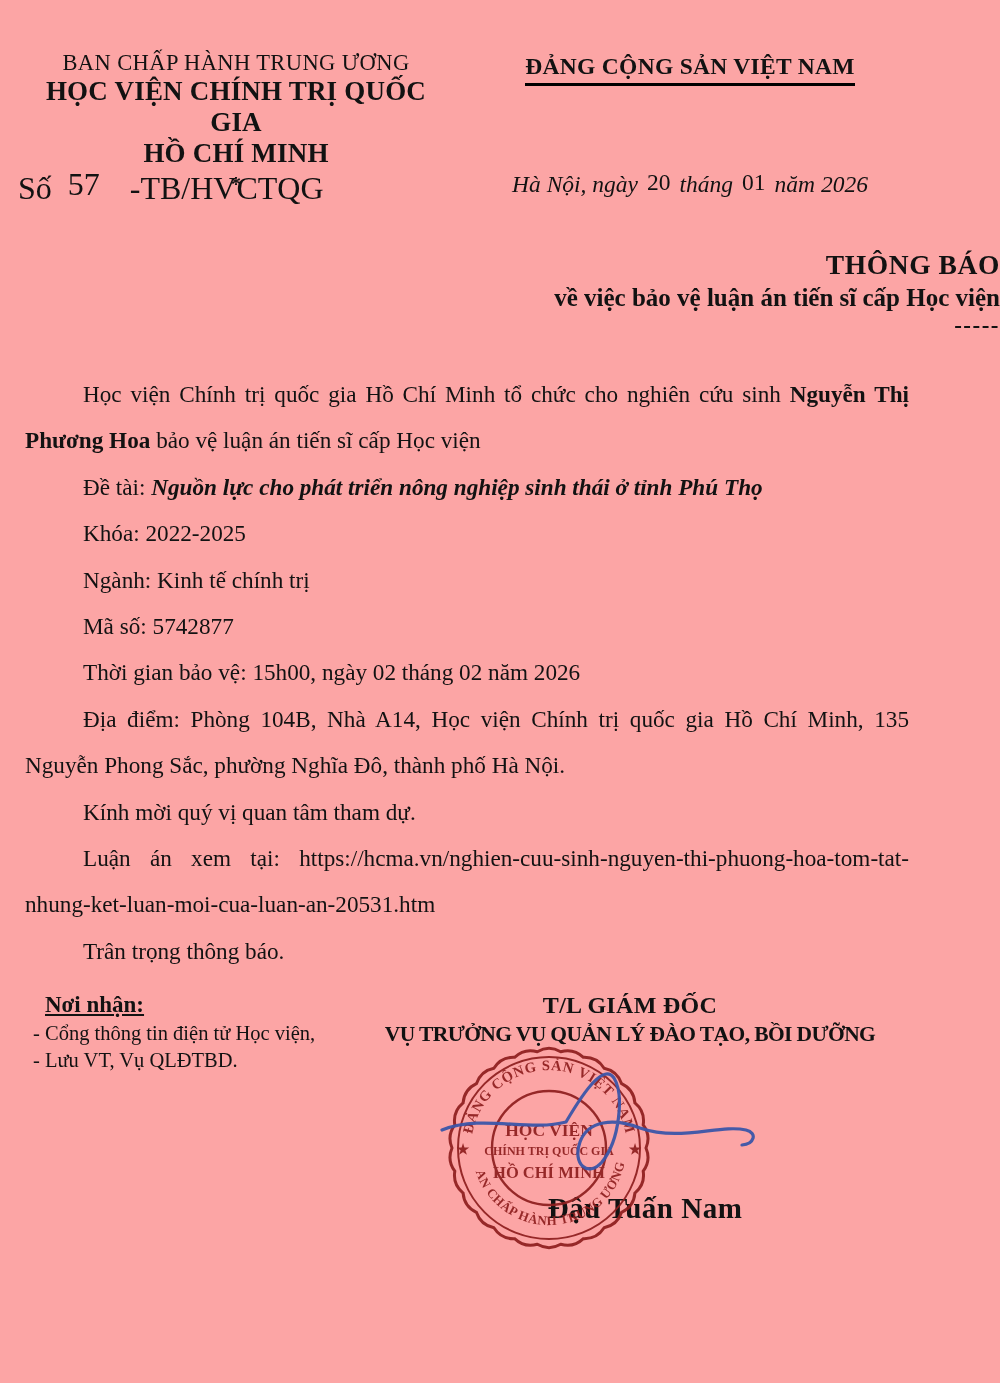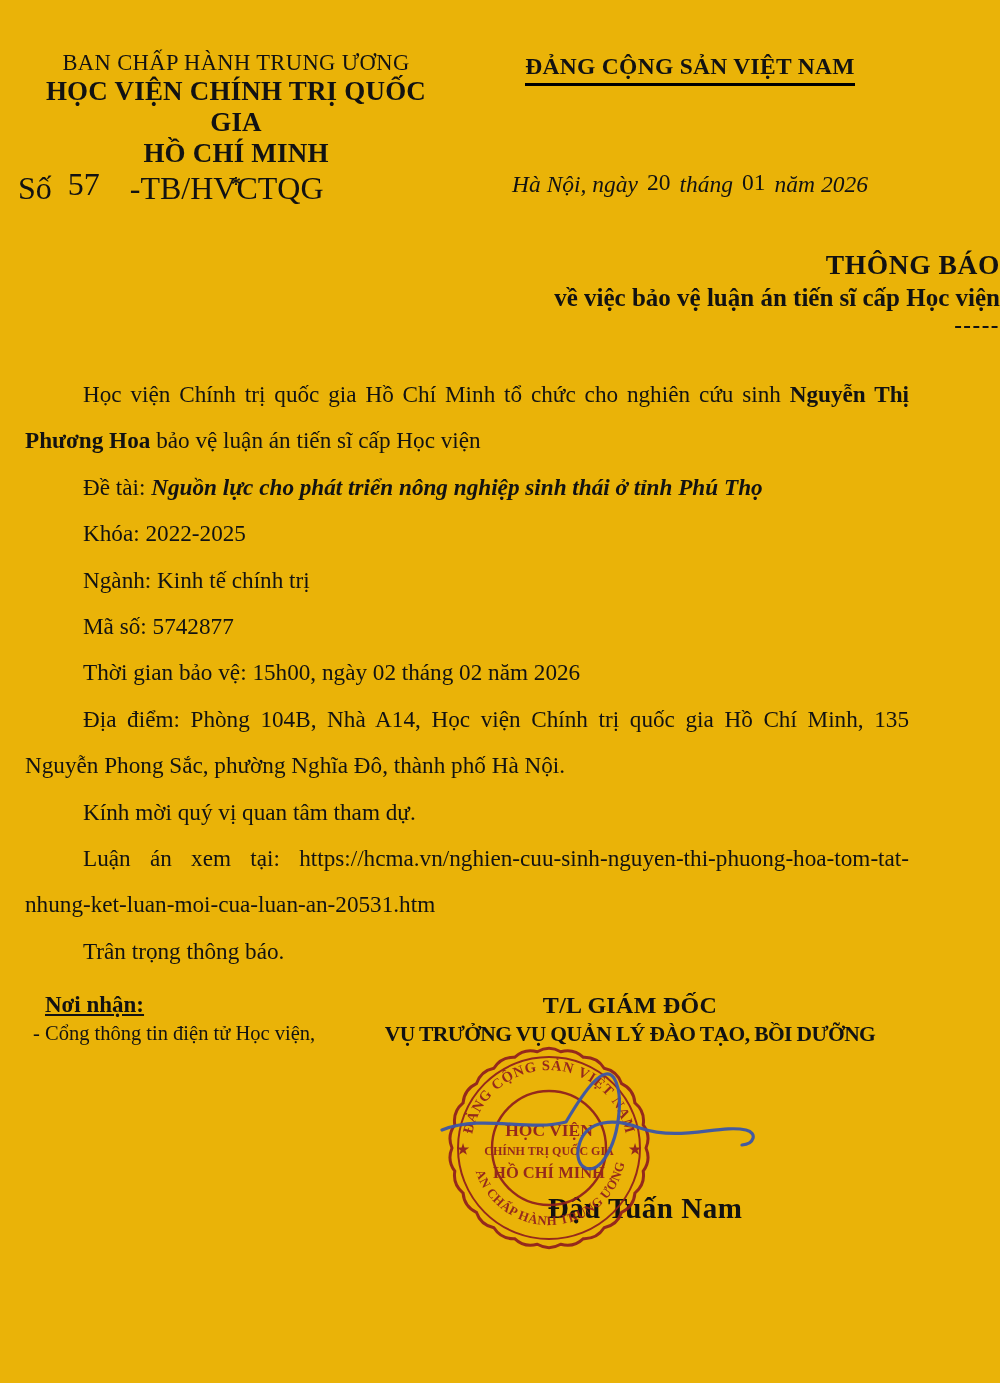--- a/index.html
+++ b/index.html
@@ -1,20 +1,20 @@
 <!DOCTYPE html>
 <html lang="vi" style="--stamp-color: #8e1e1e; --sig-color: #3b55a8;"><head>
 <meta charset="utf-8">
 <style>
   :root { --stamp-color:#8e1e1e; --sig-color:#3b55a8; }
   * { margin:0; padding:0; box-sizing:border-box; }
   html,body { background:#ffffff; }
   .page {
     position:relative; width:1000px; height:1383px; margin:0 auto;
-    background:#eab308; color:#121212; overflow:hidden;
+    background:#fca5a5; color:#121212; overflow:hidden;
     font-family:"Liberation Serif","DejaVu Serif",serif;
   }
   
   .hdr-left { position:absolute; left:18px; top:50px; width:436px; text-align:center; }
   .hdr-left .l1 { font-size:22.5px; letter-spacing:.4px; }
   .hdr-left .l2, .hdr-left .l3 { font-size:27px; font-weight:bold; letter-spacing:.2px; }
   .hdr-left .star { font-size:20px; font-weight:bold; margin-top:5px; line-height:20px; }
   .hdr-num { position:absolute; left:18px; top:170px; width:436px; text-align:left; font-size:32px; }
   .hdr-num .num { display:inline-block; margin:0 30px 0 16px; position:relative; top:-4px; }
   .hdr-right { position:absolute; left:468px; top:53px; width:444px; text-align:center; }
@@ -86,20 +86,21 @@
     <p>Thời gian bảo vệ: 15h00, ngày 02 tháng 02 năm 2026</p>
     <p>Địa điểm: Phòng 104B, Nhà A14, Học viện Chính trị quốc gia Hồ Chí Minh, 135 Nguyễn Phong Sắc, phường Nghĩa Đô, thành phố Hà Nội.</p>
     <p>Kính mời quý vị quan tâm tham dự.</p>
     <p class="urlwrap"><span>Luận án xem tại: </span><span>https://hcma.vn/nghien-cuu-sinh-nguyen-thi-phuong-hoa-tom-tat-nhung-ket-luan-moi-cua-luan-an-20531.htm</span></p>
     <p>Trân trọng thông báo.</p>
   </div>
 
   <div class="footer-left">
     <span class="noi-nhan">Nơi nhận:</span>
     <div class="recip">- Cổng thông tin điện tử Học viện,</div>
+    <div class="recip">- Lưu VT, Vụ QLĐTBD.</div>
   </div>
 
   <div class="footer-right">
     <div class="sign-t1">T/L GIÁM ĐỐC</div>
     <div class="sign-t2">VỤ TRƯỞNG VỤ QUẢN LÝ ĐÀO TẠO, BỒI DƯỠNG</div>
   </div>
 
   <div class="sign-name">Đậu Tuấn Nam</div>
 
   <svg class="stamp" viewBox="0 0 220 220" aria-hidden="true">

